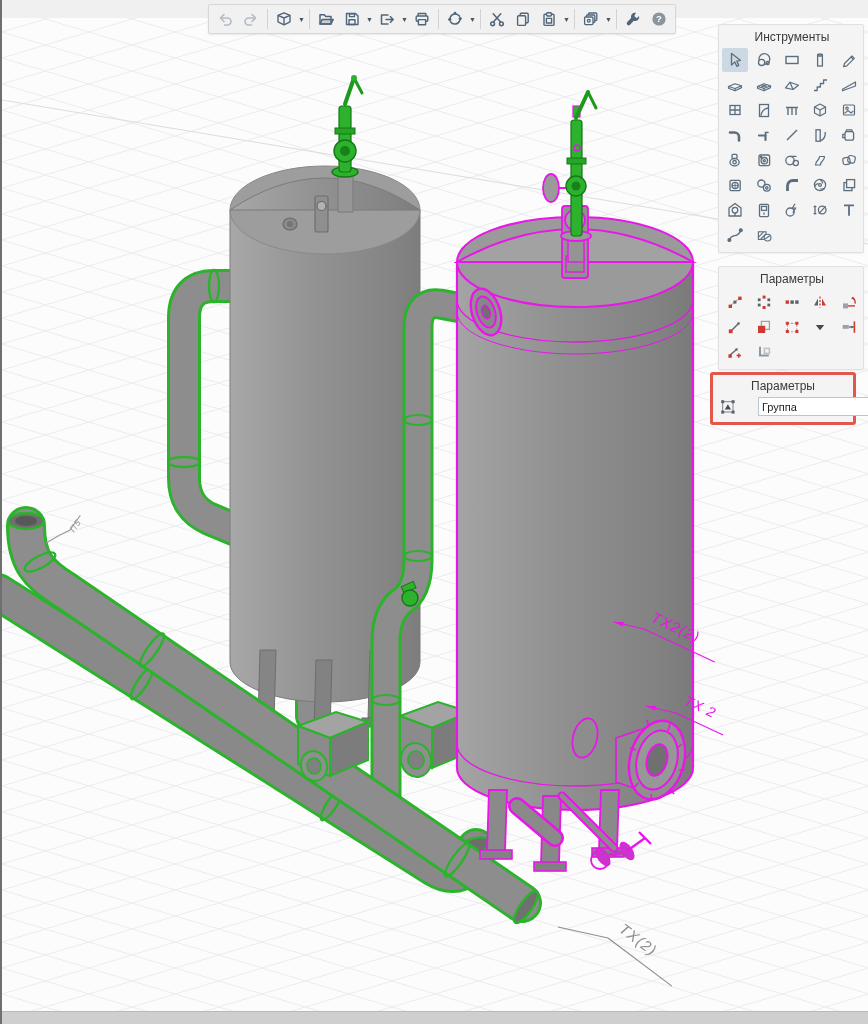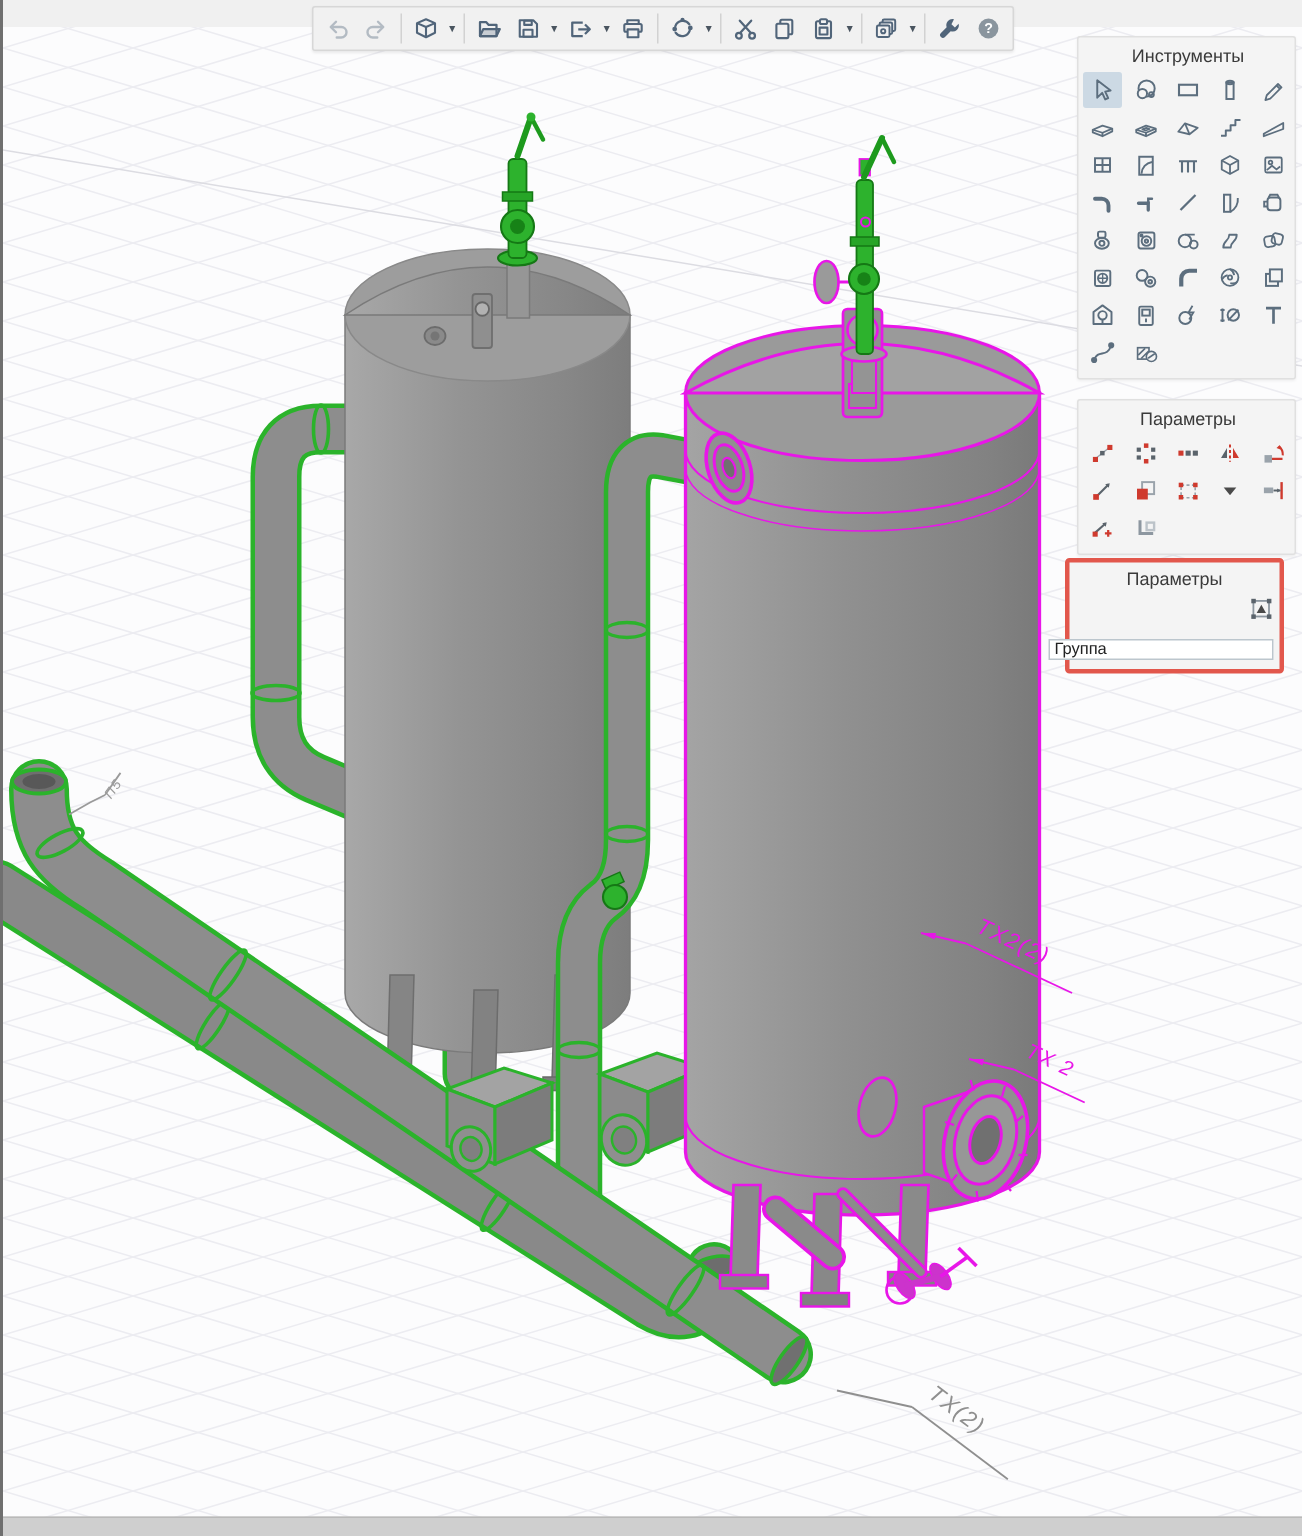--- a/index.html
+++ b/index.html
@@ -23,21 +23,21 @@
   .disabled svg{opacity:.38;}
   
   .panel{position:absolute;right:4px;width:146px;background:#f4f4f4;border:1px solid #e0e0e0;border-radius:2px;box-shadow:0 1px 2px rgba(0,0,0,.06);padding:3px 0 5px 2px;box-sizing:border-box;}
   .panel-title{text-align:center;font-size:12px;color:#3a3a3a;padding:2px 0 4px 0;}
   .icongrid{display:grid;grid-template-columns:repeat(5,1fr);row-gap:1px;justify-items:center;}
   .cell{width:26px;height:24px;display:flex;align-items:center;justify-content:center;border-radius:2px;}
   .cell svg{width:18px;height:18px;}
   .cell.active{background:#ccd9e4;}
   .params-wrap{position:absolute;right:12px;top:372px;border:3px solid #e2574c;border-radius:3px;padding:0;background:#f4f4f4;width:146px;box-sizing:border-box;}
   .params-inner{padding:2px 4px 6px 4px;}
-  .params-row{display:flex;align-items:flex-end;gap:12px;padding-left:2px;flex-direction:column;}
+  .params-row{display:flex;align-items:center;gap:22px;padding-left:2px;}
   .params-row svg{width:17px;height:17px;flex:0 0 auto;}
   .params-row input{flex:1;height:17px;font-size:11px;font-family:"Liberation Sans",sans-serif;border:1px solid #bcc6cd;background:#fff;color:#222;padding:0 3px;outline:none;}
   .hidden-defs{position:absolute;width:0;height:0;overflow:hidden;}
 </style>
 </head>
 <body>
 
 <svg class="hidden-defs" aria-hidden="true">
 <defs>
 

